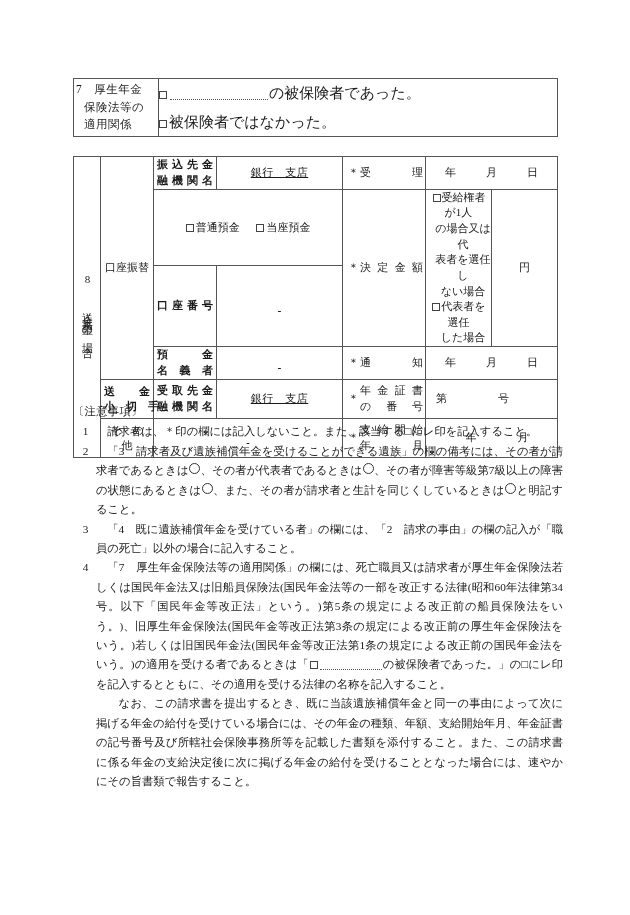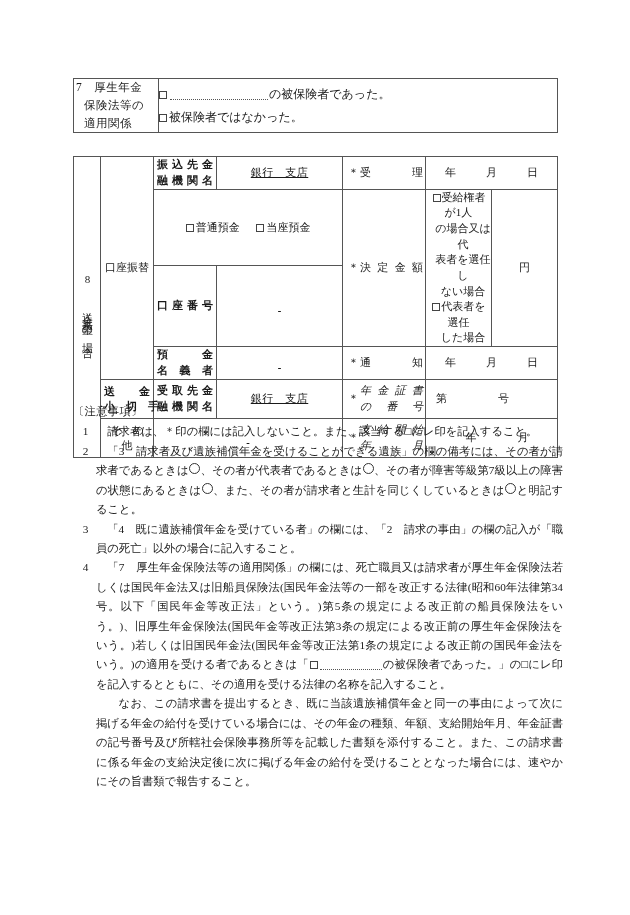--- a/index.html
+++ b/index.html
@@ -21,21 +21,21 @@
   }
   .sec7 td{border:1px solid #555;padding:0;vertical-align:middle;}
   .sec7-label{
     width:84px;padding:6px 4px 6px 4px;
     font-size:11.5px;line-height:1.55;
     text-align:left;
   }
   .sec7-label .l1{display:block;padding-left:2px;letter-spacing:.5px;}
   .sec7-label .l2{display:block;padding-left:10px;letter-spacing:.5px;}
   .sec7-label .l3{display:block;padding-left:10px;letter-spacing:.5px;}
-  .sec7-body{padding:7px 6px 7px 8px;font-size:12px;line-height:1.9;}
+  .sec7-body{padding:7px 6px 7px 8px;font-size:15px;line-height:1.9;}
   .cb{display:inline-block;width:8px;height:8px;border:1px solid #444;
       margin-right:2px;vertical-align:-1px;box-sizing:border-box;}
   .dotfill{
     display:inline-block;width:98px;
     border-bottom:1px dotted #555;
     height:11px;margin:0 1px;vertical-align:-2px;
   }
   .dotfill-sm{
     display:inline-block;width:62px;
     border-bottom:1px dotted #555;
@@ -81,21 +81,21 @@
     padding:0 3px;
     font-weight:bold;
   }
   .starrow{
     display:flex;align-items:center;justify-content:flex-start;
     padding:3px 2px 3px 5px;gap:1px;
   }
   .starrow .st{flex:0 0 auto;}
   .starrow .tx{flex:1 1 auto;text-align:justify;text-align-last:justify;}
   .starrow .tx2{flex:1 1 auto;}
-  .starrow .tx2 span{display:block;text-align:justify;text-align-last:justify;font-style:italic;}
+  .starrow .tx2 span{display:block;text-align:justify;text-align-last:justify;}
 
   .ymd{
     display:flex;justify-content:center;gap:0;
     padding:4px 4px;
   }
   .ymd span{display:inline-block;width:52px;text-align:center;}
   .ymd.right{justify-content:flex-end;padding-right:8px;}
   .bankline{letter-spacing:.5px;}
   .deposit-opts{padding:8px 4px;font-size:11.5px;}
   .deposit-opts .o{margin:8px 7px;}

